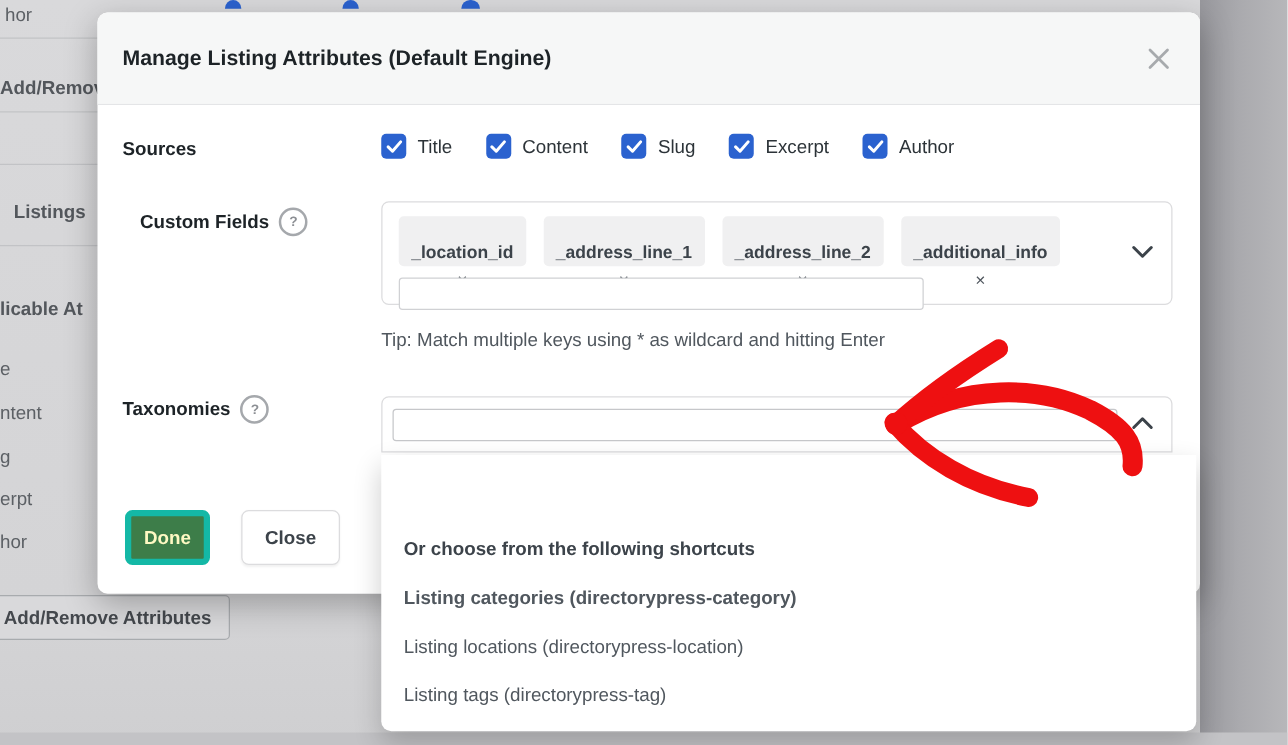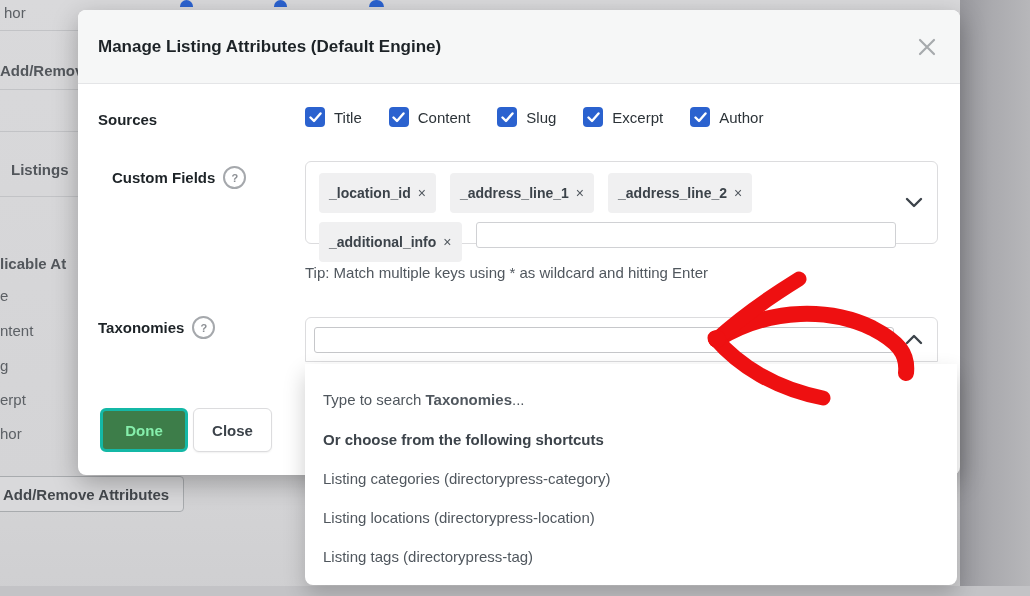--- a/index.html
+++ b/index.html
@@ -59,21 +59,21 @@
   
   .lbl-cf{position:absolute;left:20px;top:156px;margin-left:14px;}
   .cf-box{
     position:absolute;left:227px;top:151px;width:633px;height:83px;box-sizing:border-box;
     border:1px solid #dcdcde;border-radius:6px;background:#fff;
     padding:11px 40px 11px 13px;display:flex;flex-wrap:wrap;gap:9px 14px;align-content:flex-start;
   }
   .tag{
     background:#f0f0f1;border-radius:4px;padding:20px 10px;height:26px;box-sizing:border-box;
     display:inline-flex;align-items:center;gap:7px;
-    font-size:14px;font-weight:600;color:#3c434a;white-space:nowrap;
+    font-size:14px;font-weight:600;color:#3c434a;white-space:nowrap;flex-direction:column;
   }
   .tag-x{color:#50575e;font-size:14px;font-weight:400;cursor:pointer;}
   .cf-input{
     width:420px;height:26px;box-sizing:border-box;border:1px solid #d0d1d4;border-radius:3px;
     font-family:inherit;font-size:14px;padding:0 8px;outline:none;background:#fff;
   }
   .cf-chevron{position:absolute;right:14px;top:32px;cursor:pointer;}
   .tip{position:absolute;left:227px;top:254px;font-size:15px;color:#50575e;}
 
   
@@ -88,51 +88,51 @@
     padding:0 8px;outline:none;background:#fff;
   }
   .tax-chevron{position:absolute;right:14px;top:13px;cursor:pointer;}
 
   
   .btn{
     position:absolute;top:398px;height:44px;border-radius:6px;cursor:pointer;
     font-family:inherit;font-size:15px;font-weight:bold;
     display:flex;align-items:center;justify-content:center;box-sizing:border-box;
   }
-  .btn-done{left:22px;width:88px;background:#3d7d49;color:#86efac;border:3px solid #14b8a6;}
+  .btn-done{left:22px;width:68px;background:#3d7d49;color:#fef9c3;border:5px solid #14b8a6;}
   .btn-close{left:115px;width:79px;background:#ffffff;color:#3c434a;border:1px solid #dcdcde;box-shadow:0 1px 2px rgba(0,0,0,.06);text-align:right;}
 
   
   .dd{
     position:absolute;left:305px;top:364px;width:652px;height:221px;z-index:3;
     background:#ffffff;border-radius:0 0 8px 8px;box-shadow:0 10px 22px rgba(0,0,0,.20);
   }
   .dd-row{position:absolute;left:18px;font-size:15px;color:#50575e;white-space:nowrap;cursor:pointer;}
   .dd-hint{top:27px;cursor:default;}
   .dd-hint b{color:#50575e;}
   .dd-heading{top:67px;font-weight:bold;color:#3c434a;cursor:default;}
-  .dd-item1{top:106px;}
+  .dd-item1{top:106px;font-weight:bold;}
   .dd-item2{top:145px;}
   .dd-item3{top:184px;}
 
   
   .arrow-layer{position:absolute;left:0;top:0;width:1030px;height:596px;z-index:5;pointer-events:none;}
 </style>
 </head>
 <body>
 
 <div>
   <span class="bg-frag" style="left:4px;top:4px;">hor</span>
   <div class="bg-line" style="top:30px;"></div>
   <span class="bg-frag bold" style="left:0;top:62px;">Add/Remov</span>
   <div class="bg-line" style="top:89px;"></div>
   <div class="bg-line" style="top:131px;"></div>
   <span class="bg-frag bold" style="left:11px;top:161px;">Listings</span>
   <div class="bg-line" style="top:196px;"></div>
-  <span class="bg-frag bold" style="left:0;top:239px;margin-top:16px;">licable At</span>
+  <span class="bg-frag bold" style="left:0;top:239px;">licable At</span>
   <span class="bg-frag" style="left:0;top:287px;">e</span>
   <span class="bg-frag" style="left:0;top:322px;">ntent</span>
   <span class="bg-frag" style="left:0;top:357px;">g</span>
   <span class="bg-frag" style="left:0;top:391px;">erpt</span>
   <span class="bg-frag" style="left:0;top:425px;">hor</span>
   <div class="bg-btn">
     <span>Add/Remove Attributes</span>
   </div>
   <span class="bg-arc" style="left:180px;"></span>
   <span class="bg-arc" style="left:274px;"></span>
@@ -241,23 +241,20 @@
 
   <div class="btn btn-done">
     <span>Done</span>
   </div>
   <div class="btn btn-close">
     <span>Close</span>
   </div>
 </div>
 
 <div class="dd">
-  <div class="dd-row dd-hint">
-    <span>Type to search </span><b>Taxonomies</b><span>...</span>
-  </div>
   <div class="dd-row dd-heading">Or choose from the following shortcuts</div>
   <div class="dd-row dd-item1">Listing categories (directorypress-category)</div>
   <div class="dd-row dd-item2">Listing locations (directorypress-location)</div>
   <div class="dd-row dd-item3">Listing tags (directorypress-tag)</div>
 </div>
 
 <svg class="arrow-layer" viewBox="0 0 1030 596">
   <g fill="none" stroke="#ee1011" stroke-linecap="round" stroke-linejoin="round">
     <path d="M 718 339 C 772 306, 832 309, 872 328 C 899 342, 908 354, 906 373" stroke-width="16"></path>
     <path d="M 716 340 C 740 318, 770 297, 799 279" stroke-width="15"></path>

